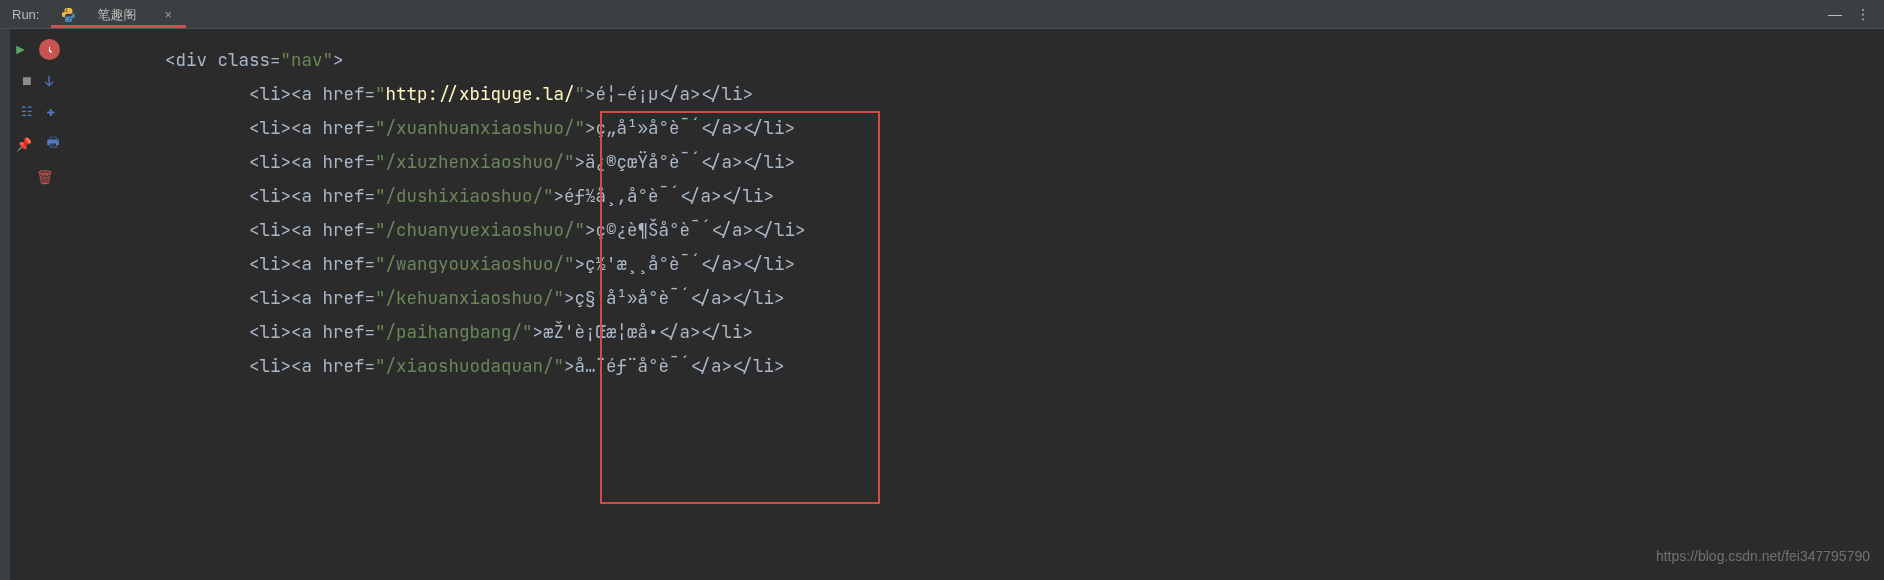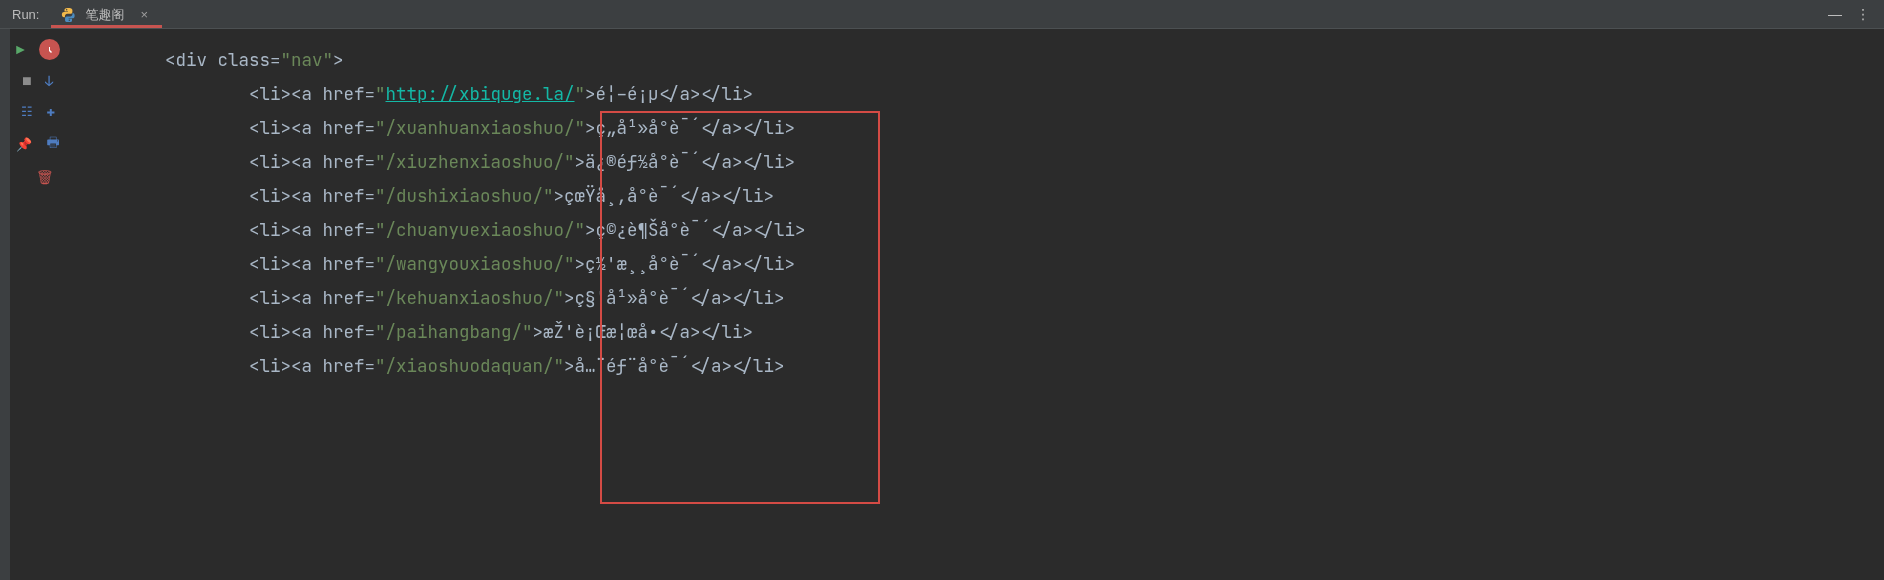--- a/index.html
+++ b/index.html
@@ -5,21 +5,21 @@
     * { margin:0; padding:0; box-sizing:border-box; }
     body {
       width:1884px; height:580px;
       background:#2b2b2b;
       font-family:"JetBrains Mono","Consolas","Menlo","Courier New",monospace;
       font-size:16px; color:#a9b7c6; overflow:hidden; position:relative;
     }
     .top-tab-bar { height:28px; background:#3c3f41; display:flex; align-items:center;
       font-family:"Segoe UI",sans-serif; font-size:13px; color:#bbbbbb; }
     .top-tab-run { padding:8px 12px; height:100%; display:flex; align-items:center; }
-    .top-tab-item { display:flex; align-items:center; gap:10px; height:100%; padding:4px 14px 0 10px;
+    .top-tab-item { display:flex; align-items:center; gap:22px; height:100%; padding:4px 14px 0 10px;
       background:#3c3f41; border-bottom:3px solid #c75450; }
     .top-tab-item .pyicon { color:#f2b94b; display:inline-flex; }
     .top-tab-item .tab-close { margin-left:6px; color:#9e9e9e; font-size:13px; }
     .top-actions { margin-left:auto; display:flex; align-items:center; gap:14px; padding-right:14px;
       color:#bdbdbd; font-size:14px; }
     .divider-line { height:1px; background:#4c5052; }
 
     .main { display:flex; height:552px; }
     .left-rail { width:11px; background:#3c3f41; border-right:1px solid #2b2b2b; position:relative; }
 
@@ -34,21 +34,21 @@
     .circle-b { width:21px; height:21px; border-radius:50%; background:#c75450; color:#fff;
       display:flex; align-items:center; justify-content:center; }
     .arrow-dn { color:#4e7cc0; font-size:14px; }
     .plus { color:#4e7cc0; font-size:14px; }
     .printer { color:#4e7cc0; font-size:14px; }
     .trash { color:#c75450; font-size:14px; }
 
     .editor { flex:1; padding:14px 0 0 100px; position:relative; line-height:34px; font-size:17.5px; }
     .line { white-space:pre; font-family:"JetBrains Mono","Consolas","Menlo","Courier New",monospace; }
     .str { color:#6a8759; }
-    .link { color:#14b8a6; text-decoration:underline; }
+    .link { color:#fef9c3; }
     .red-box { position:absolute; border:2px solid #d44b45; pointer-events:none; }
     .watermark { position:absolute; right:14px; bottom:8px; font-size:14px; color:rgba(255,255,255,0.32);
       font-family:"Segoe UI",sans-serif; }
   </style>
 </head>
 <body>
 
 <div class="top-tab-bar">
   <div class="top-tab-run">Run:</div>
   <div class="top-tab-item">
@@ -101,23 +101,24 @@
     </div>
   </div>
 
   <div class="editor">
     <div class="red-box" style="left:535px;top:82px;width:280px;height:393px;"></div>
 
     <div class="line"><span>&lt;div class=</span><span class="str">"nav"</span><span>&gt;</span></div>
 
     <div class="line">        <span>&lt;li&gt;&lt;a href=</span><span class="str">"</span><span class="str link">http://xbiquge.la/</span><span class="str">"</span><span>&gt;</span><span>é¦–é¡µ</span><span>&lt;/a&gt;&lt;/li&gt;</span></div>
     <div class="line">        <span>&lt;li&gt;&lt;a href=</span><span class="str">"/xuanhuanxiaoshuo/"</span><span>&gt;</span><span>ç„å¹»å°è¯´</span><span>&lt;/a&gt;&lt;/li&gt;</span></div>
-    <div class="line">        <span>&lt;li&gt;&lt;a href=</span><span class="str">"/xiuzhenxiaoshuo/"</span><span>&gt;</span><span>ä¿®éƒ½å°è¯´</span><span>&lt;/a&gt;&lt;/li&gt;</span></div>
-    <div class="line">        <span>&lt;li&gt;&lt;a href=</span><span class="str">"/dushixiaoshuo/"</span><span>&gt;</span><span>çœŸå¸‚å°è¯´</span><span>&lt;/a&gt;&lt;/li&gt;</span></div>
+    <div class="line">        <span>&lt;li&gt;&lt;a href=</span><span class="str">"/xiuzhenxiaoshuo/"</span><span>&gt;</span><span>ä¿®çœŸå°è¯´</span><span>&lt;/a&gt;&lt;/li&gt;</span></div>
+    <div class="line">        <span>&lt;li&gt;&lt;a href=</span><span class="str">"/dushixiaoshuo/"</span><span>&gt;</span><span>éƒ½å¸‚å°è¯´</span><span>&lt;/a&gt;&lt;/li&gt;</span></div>
     <div class="line">        <span>&lt;li&gt;&lt;a href=</span><span class="str">"/chuanyuexiaoshuo/"</span><span>&gt;</span><span>ç©¿è¶Šå°è¯´</span><span>&lt;/a&gt;&lt;/li&gt;</span></div>
     <div class="line">        <span>&lt;li&gt;&lt;a href=</span><span class="str">"/wangyouxiaoshuo/"</span><span>&gt;</span><span>ç½'æ¸¸å°è¯´</span><span>&lt;/a&gt;&lt;/li&gt;</span></div>
     <div class="line">        <span>&lt;li&gt;&lt;a href=</span><span class="str">"/kehuanxiaoshuo/"</span><span>&gt;</span><span>ç§'å¹»å°è¯´</span><span>&lt;/a&gt;&lt;/li&gt;</span></div>
     <div class="line">        <span>&lt;li&gt;&lt;a href=</span><span class="str">"/paihangbang/"</span><span>&gt;</span><span>æŽ'è¡Œæ¦œå•</span><span>&lt;/a&gt;&lt;/li&gt;</span></div>
     <div class="line">        <span>&lt;li&gt;&lt;a href=</span><span class="str">"/xiaoshuodaquan/"</span><span>&gt;</span><span>å…¨éƒ¨å°è¯´</span><span>&lt;/a&gt;&lt;/li&gt;</span></div>
 
 
+    <div class="watermark">https://blog.csdn.net/fei347795790</div>
   </div>
 </div>
 
 </body></html>

